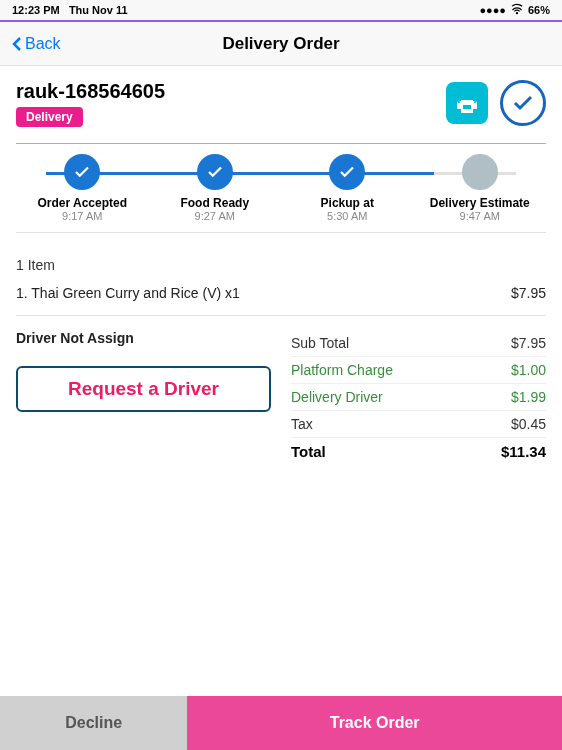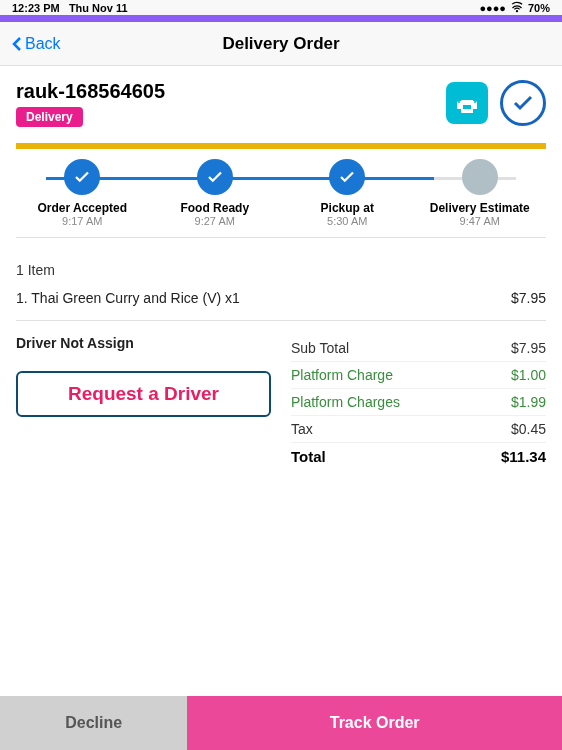--- a/index.html
+++ b/index.html
@@ -16,21 +16,21 @@
     .status-bar {
       background: #f8f8f8;
       height: 22px;
       display: flex;
       align-items: center;
       justify-content: space-between;
       padding: 0 12px;
       font-size: 11px;
       font-weight: 600;
       color: #000;
-      border-bottom: 7px solid #8b5cf6;
+      border-bottom: 2px solid #8b5cf6;
     }
     .status-bar-right {
       display: flex;
       align-items: center;
       gap: 4px;
     }
 
     
     .nav-bar {
       background: #f8f8f8;
@@ -122,21 +122,21 @@
       height: 24px;
       stroke: #1565c0;
       fill: none;
       stroke-width: 3;
     }
 
     
     .progress-section {
       margin: 16px 0 14px;
       padding: 10px 0;
-      border-top: 6px solid #eab308;
+      border-top: 1px solid #eab308;
       border-bottom: 1px solid #e0e0e0;
     }
     .progress-track {
       display: flex;
       align-items: flex-start;
       justify-content: space-between;
       position: relative;
     }
     .progress-line {
       position: absolute;
@@ -300,21 +300,21 @@
   <span>
     <span>12:23 PM</span> &nbsp; <span>Thu Nov 11</span>
   </span>
   <div class="status-bar-right">
     <span>●●●●</span>
     <span>
       <svg width="14" height="12" viewBox="0 0 24 18" fill="currentColor">
         <path d="M12 14a2 2 0 110 4 2 2 0 010-4zm0-4a7 7 0 015.2 2.3l-1.5 1.5A5 5 0 0012 12a5 5 0 00-3.7 1.8l-1.5-1.5A7 7 0 0112 10zm0-4a11 11 0 018.5 4l-1.5 1.5A9 9 0 0012 8a9 9 0 00-7 3.5L3.5 10A11 11 0 0112 6zm0-4C9.1 2 6.4 3 4.3 4.8L2.8 3.3A15 15 0 0112 0c3.7 0 7 1.3 9.5 3.5l-1.5 1.5A13 13 0 0012 2z"></path>
       </svg>
     </span>
-    <span>70%</span>
+    <span>66%</span>
   </div>
 </div>
 
 <div class="nav-bar">
   <div class="nav-back">
     <svg width="10" height="16" viewBox="0 0 10 16" fill="none" stroke="#007aff" stroke-width="2.5">
       <path d="M8 2L2 8l6 6"></path>
     </svg>
     <span>Back</span>
   </div>
@@ -404,21 +404,21 @@
     <div class="totals-col">
       <div class="totals-row">
         <span class="label">Sub Total</span>
         <span class="value">$7.95</span>
       </div>
       <div class="totals-row green-label">
         <span class="label">Platform Charge</span>
         <span class="value">$1.00</span>
       </div>
       <div class="totals-row green-label">
-        <span class="label">Platform Charges</span>
+        <span class="label">Delivery Driver</span>
         <span class="value">$1.99</span>
       </div>
       <div class="totals-row">
         <span class="label">Tax</span>
         <span class="value">$0.45</span>
       </div>
       <div class="totals-row total-row">
         <span class="label">Total</span>
         <span class="value">$11.34</span>
       </div>

